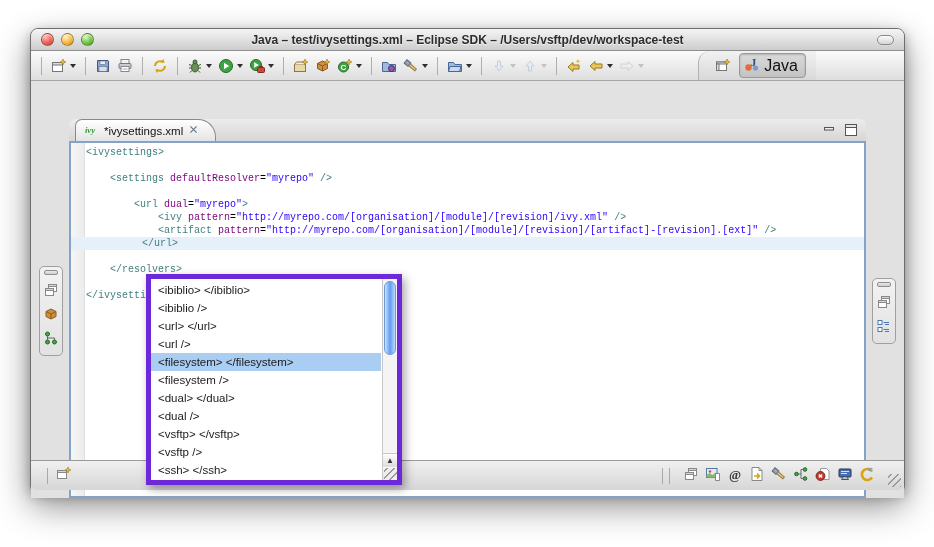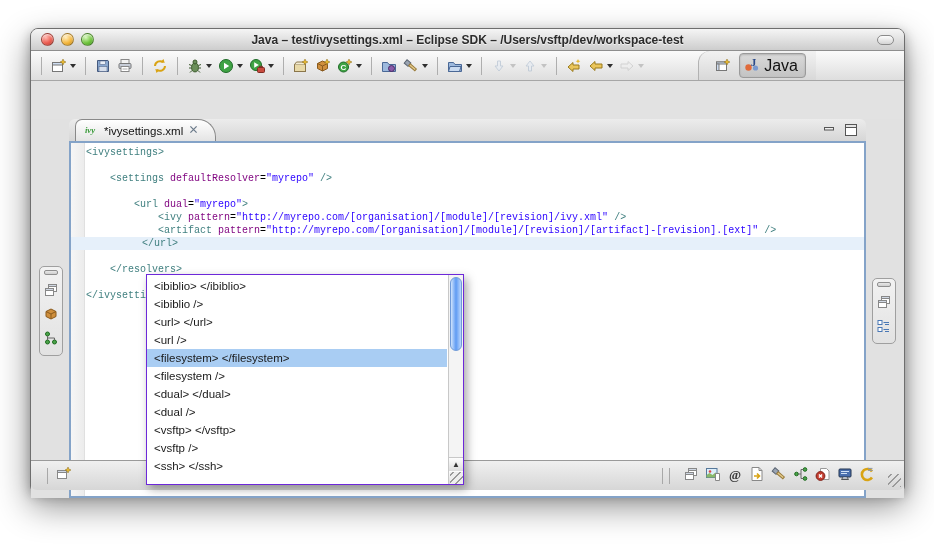--- a/index.html
+++ b/index.html
@@ -76,22 +76,22 @@
   .code-area{position:absolute;left:15px;top:0;right:0;bottom:0;padding-top:3px;
     font-family:"Liberation Mono","DejaVu Sans Mono",monospace;font-size:10px;}
   .code-line{height:13px;line-height:13px;white-space:pre;}
   .code-line.cur{background:var(--hl,#e6f0fa);margin-left:-15px;padding-left:23px;}
   .tok-tag{color:var(--tag,#3f7f7f);}
   .tok-attr{color:var(--attr,#7f007f);}
   .tok-val{color:var(--val,#2a00ff);}
   .tok-plain{color:#000;}
 
   
-  .ac-popup{position:absolute;left:75px;top:131px;width:318px;height:211px;background:#fff;
-    border:1px solid #6d28d9;box-shadow:3px 4px 9px rgba(0,0,0,.35);z-index:10;}
+  .ac-popup{position:absolute;left:75px;top:131px;width:256px;height:211px;background:#fff;
+    border:5px solid #6d28d9;box-shadow:3px 4px 9px rgba(0,0,0,.35);z-index:10;}
   .ac-list{position:absolute;left:0;top:2px;right:16px;bottom:2px;overflow:hidden;}
   .ac-item{height:18px;line-height:18px;font-size:11.5px;color:#1a1a1a;padding-left:7px;white-space:pre;}
   .ac-item.sel{background:var(--sel,#a9cdf3);}
   .ac-scroll{position:absolute;right:0;top:0;bottom:0;width:15px;background:#f4f4f4;
     border-left:1px solid #c8c8c8;}
   .ac-thumb{position:absolute;left:1px;right:1px;top:2px;height:74px;border-radius:7px;
     background:linear-gradient(90deg,#cfe3fd,#5f9bf3 50%,#bcd7fd);border:1px solid #6f9ad8;}
   .ac-arrows{position:absolute;left:0;right:0;bottom:0;border-top:1px solid #c8c8c8;}
   .ac-arrow{height:13px;display:flex;align-items:center;justify-content:center;
     font-size:8px;color:#333;background:linear-gradient(#fdfdfd,#dcdcdc);border:none;width:100%;padding:0;}

